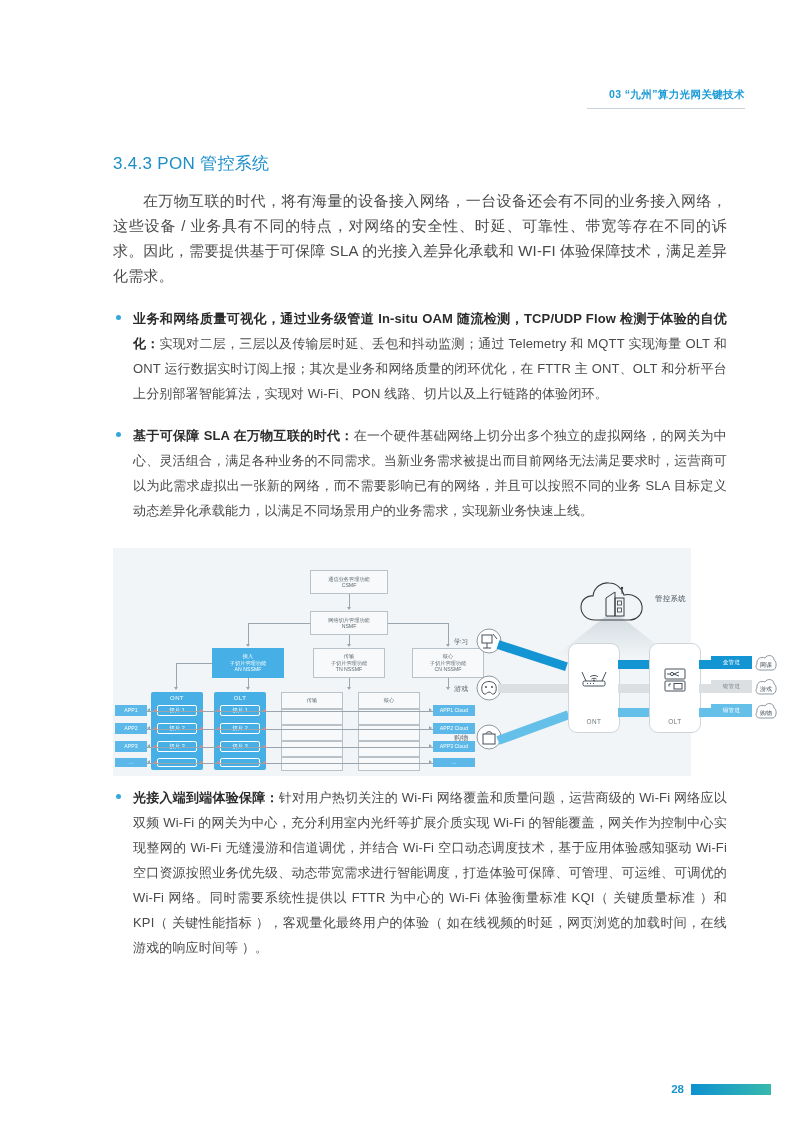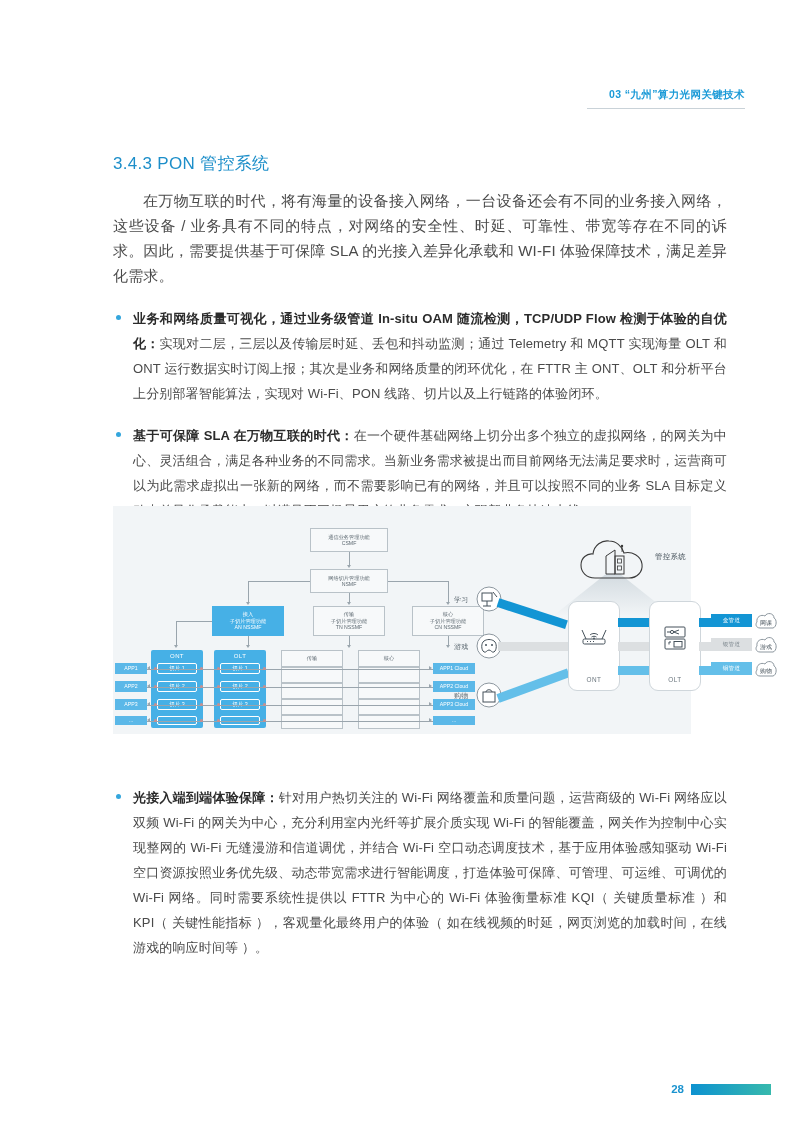--- a/index.html
+++ b/index.html
@@ -65,21 +65,21 @@
   .bullet-text b{color:#2b2b2b;font-weight:700;}
 
   
   .fig-caption{
     position:absolute;left:0;right:0;top:505px;
     text-align:center;font-size:9.6px;color:#6d6d6d;letter-spacing:.2px;
   }
 
   
   .figure{
-    position:absolute;left:113px;top:506px;
+    position:absolute;left:113px;top:548px;
     width:578px;height:228px;
     background:#f2f5f7;
   }
   .fig-inner{position:absolute;inset:0;}
 
   
   .box{
     position:absolute;box-sizing:border-box;
     display:flex;align-items:center;justify-content:center;
     text-align:center;line-height:1.22;

